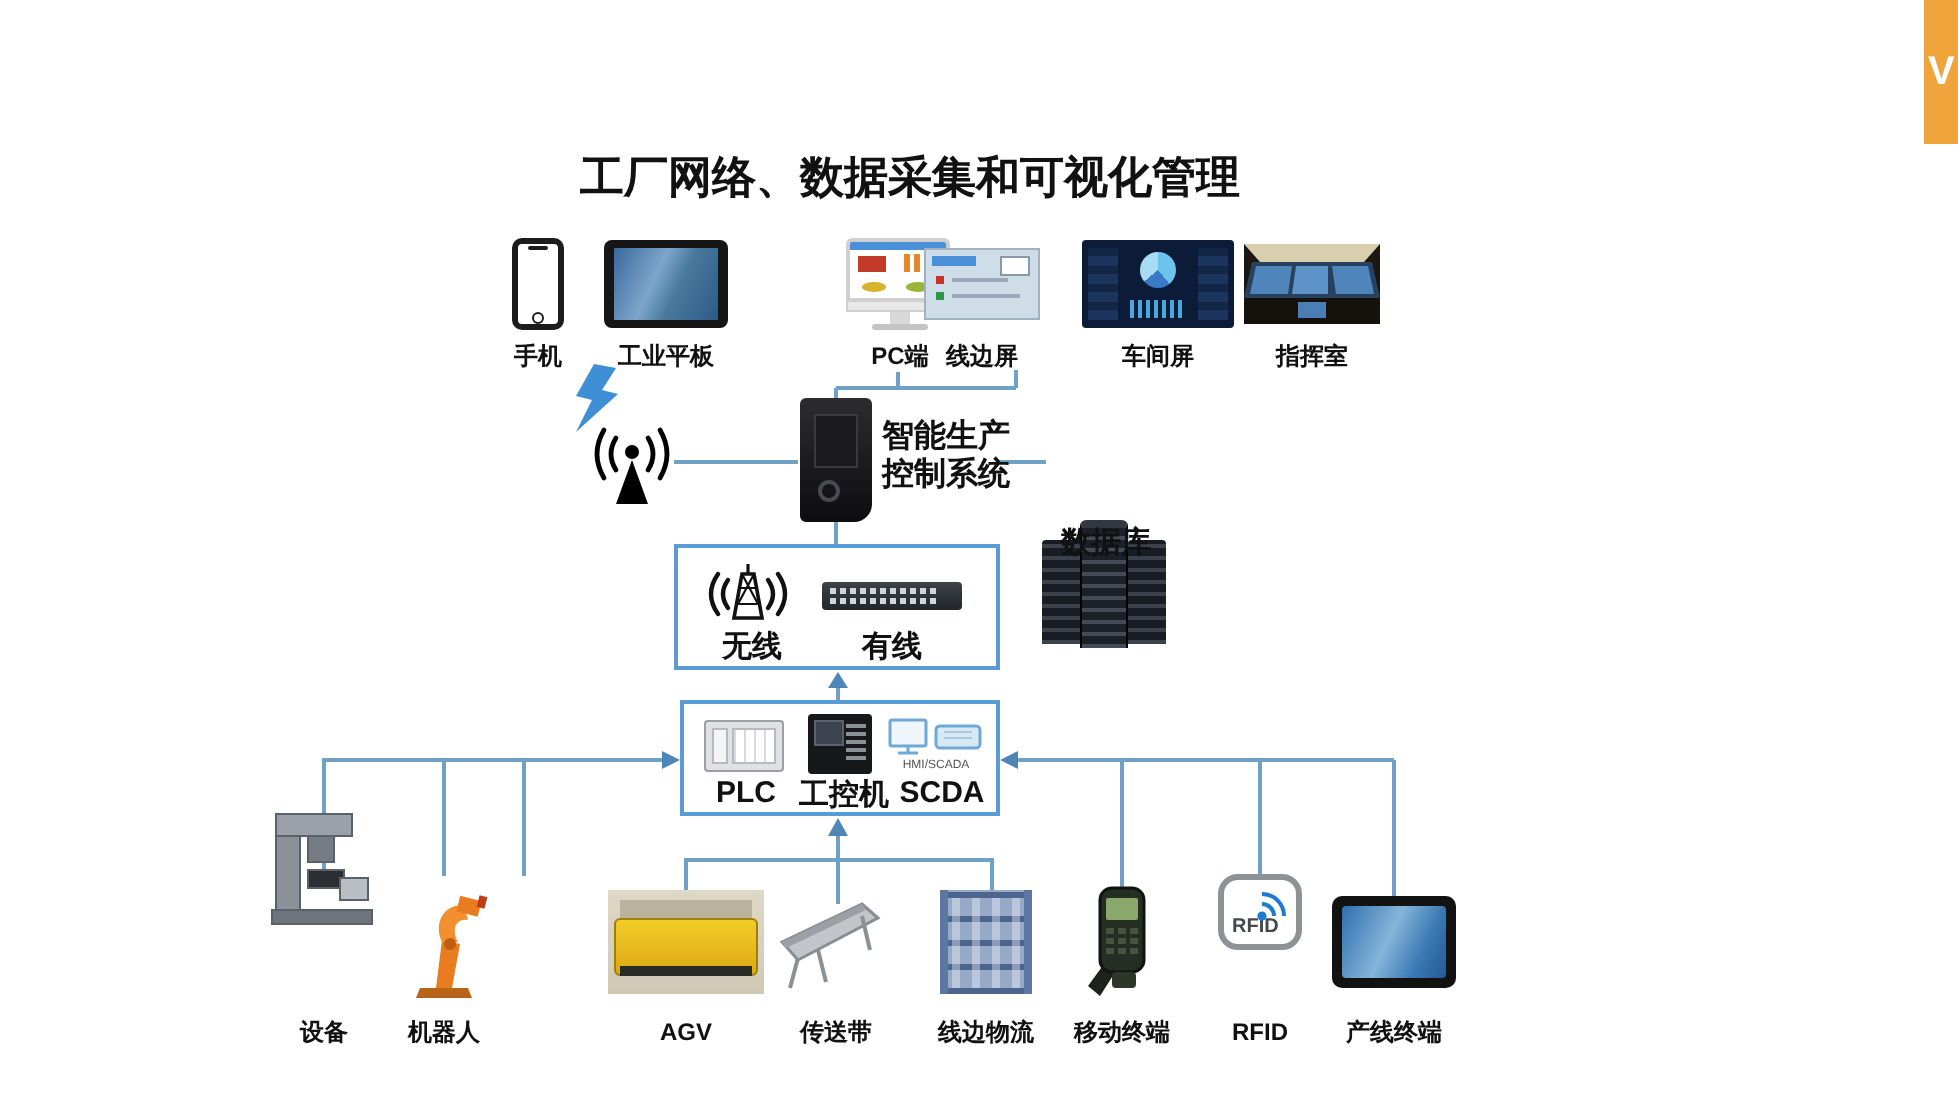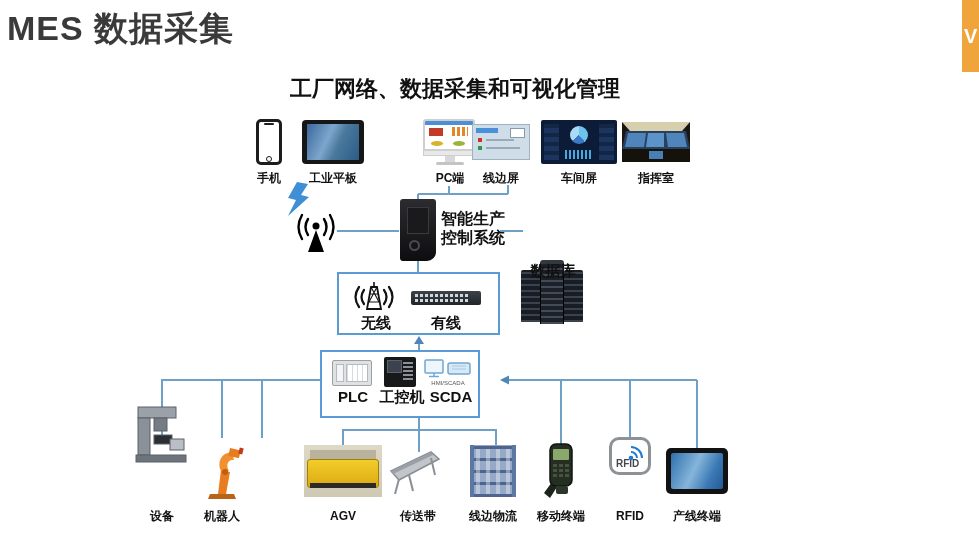--- a/index.html
+++ b/index.html
@@ -73,21 +73,21 @@
     background:repeating-linear-gradient(0deg,#3c424c 0 2px,#181c24 2px 6px);}
   .db .tl{left:0;} .db .tr{right:0;}
   .db .tm{position:absolute;left:19px;bottom:0;width:24px;height:64px;z-index:2;border-radius:3px 3px 0 0;
     border-left:1px solid #000;border-right:1px solid #000;border-top:4px solid #33373f;box-sizing:border-box;
     background:repeating-linear-gradient(0deg,#454b56 0 2px,#1c2028 2px 6px);}
   .db-label{left:522px;top:262px;width:62px;text-align:center;font-size:15px;font-weight:bold;color:#111;}
 
   
   .blue-box{background:#fff;border:2px solid #5B9BD5;box-sizing:border-box;}
   #network-box{left:337px;top:272px;width:163px;height:63px;}
-  #control-box{left:320px;top:350px;width:160px;height:68px;padding-left:44px;}
+  #control-box{left:340px;top:350px;width:160px;height:58px;padding-left:44px;}
   .inbox-label{position:absolute;font-size:15px;font-weight:bold;color:#111;text-align:center;white-space:nowrap;}
 
   .sw{width:70px;height:14px;background:linear-gradient(#3c4248,#22262a);border-radius:2px;position:relative;}
   .sw::before{content:"";position:absolute;left:4px;top:3px;right:12px;height:3px;
     background:repeating-linear-gradient(90deg,#cfd6dc 0 3px,transparent 3px 5px);}
   .sw::after{content:"";position:absolute;left:4px;bottom:3px;right:12px;height:3px;
     background:repeating-linear-gradient(90deg,#cfd6dc 0 3px,transparent 3px 5px);}
 
   .plc{width:40px;height:26px;background:#dfe1e3;border:1px solid #9aa0a6;border-radius:2px;position:relative;box-sizing:border-box;}
   .plc::before{content:"";position:absolute;left:3px;top:3px;bottom:3px;width:6px;background:#f5f5f5;border:1px solid #b5bac0;}
@@ -148,21 +148,20 @@
       <path d="M343,448 L343,430 L496,430 L496,451 M419,430 L419,452 M419,430 L419,417"></path>
     </g>
     <g fill="#4E86B8" stroke="none">
       <polygon points="414,344 424,344 419,336"></polygon>
       <polygon points="331,375.5 331,384.5 340,380"></polygon>
       <polygon points="509,375.5 509,384.5 500,380"></polygon>
       <polygon points="414,418 424,418 419,409"></polygon>
     </g>
   </svg>
 
-  <div class="abs page-title">MES 数据采集</div>
   <div class="abs corner-tab">V</div>
   <div class="abs diagram-title">工厂网络、数据采集和可视化管理</div>
 
   <div class="abs dev toprow" style="left:246px;width:46px;">
     <div class="icon-slot">
         <div class="phone"></div>
       </div>
     <div class="dev-label">手机</div>
   </div>
 
@@ -184,21 +183,21 @@
             <div class="s5"></div>
           </div>
         <div class="pc-chin"></div>
           <div class="pc-stand"></div>
           <div class="pc-base"></div>
       </div>
     </div>
     <div class="dev-label">PC端</div>
   </div>
 
-  <div class="abs dev toprow" style="left:471px;width:60px;">
+  <div class="abs dev toprow" style="left:461px;width:60px;">
     <div class="icon-slot">
       <div class="ls">
         <div class="l1"></div>
           <div class="l2"></div>
           <div class="l3"></div>
           <div class="l4"></div>
           <div class="l5"></div>
           <div class="l6"></div>
       </div>
     </div>

